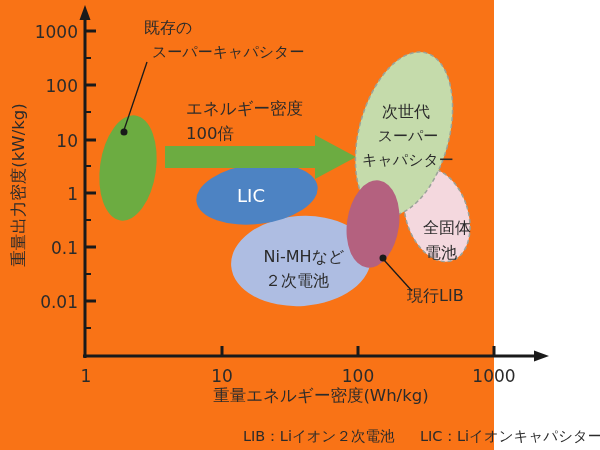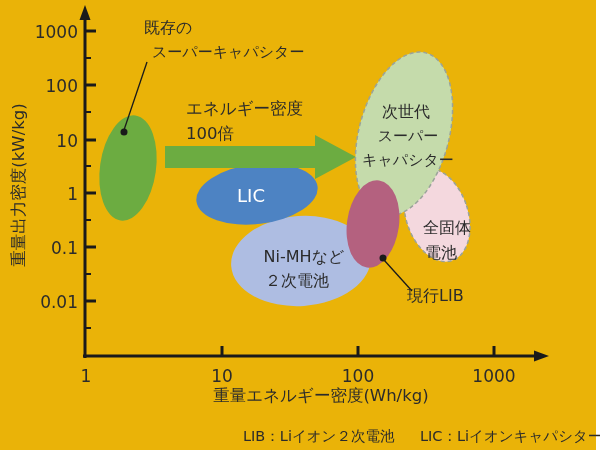--- a/index.html
+++ b/index.html
@@ -6,23 +6,23 @@
     margin: 0;
     padding: 0;
     background: #ffffff;
     width: 600px;
     height: 450px;
     overflow: hidden;
     font-family: "DejaVu Sans", "Liberation Sans", sans-serif;
   }
   .canvas {
     position: relative;
-    width: 596px;
+    width: 494px;
     height: 450px;
-    background: #eab308;
+    background: #f97316;
   }
   svg { display: block; }
   text {
     fill: #2b2b2b;
     font-family: "DejaVu Sans", "Liberation Sans", sans-serif;
   }
   .tick-label { font-size: 17px; }
   .axis-title { font-size: 16.5px; }
   .region-label { font-size: 16px; }
   .region-label-sm { font-size: 15px; }

